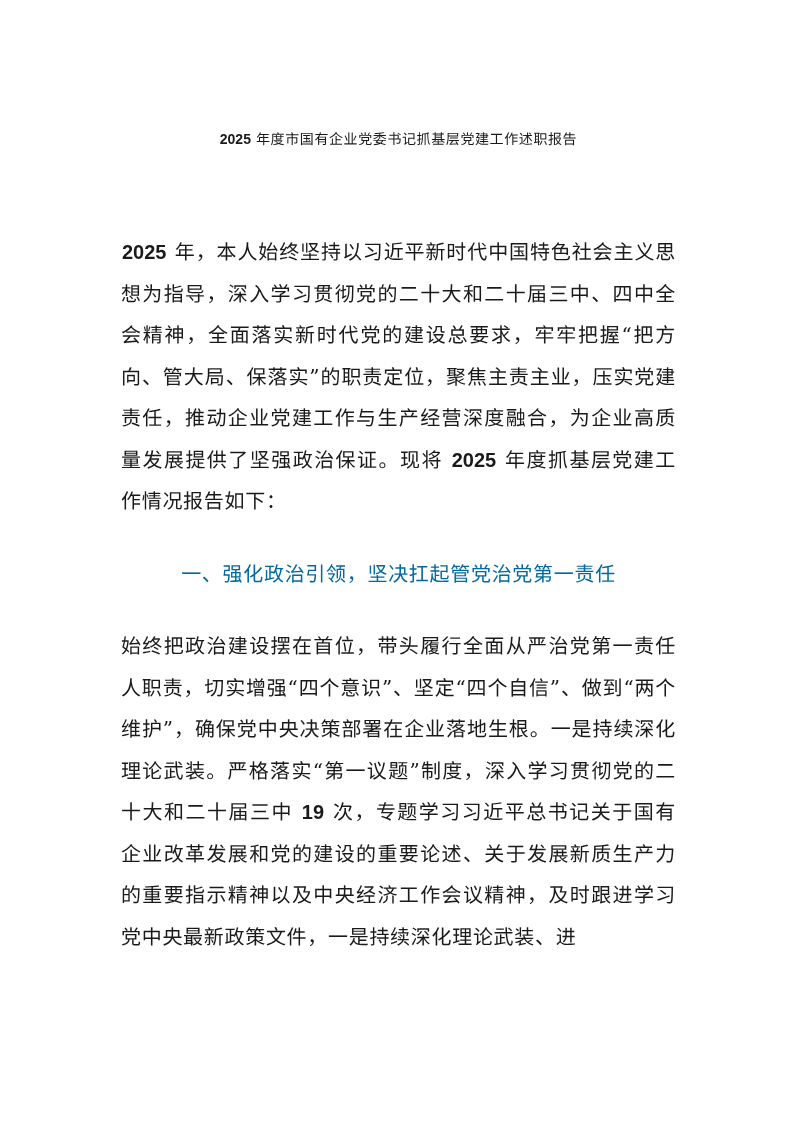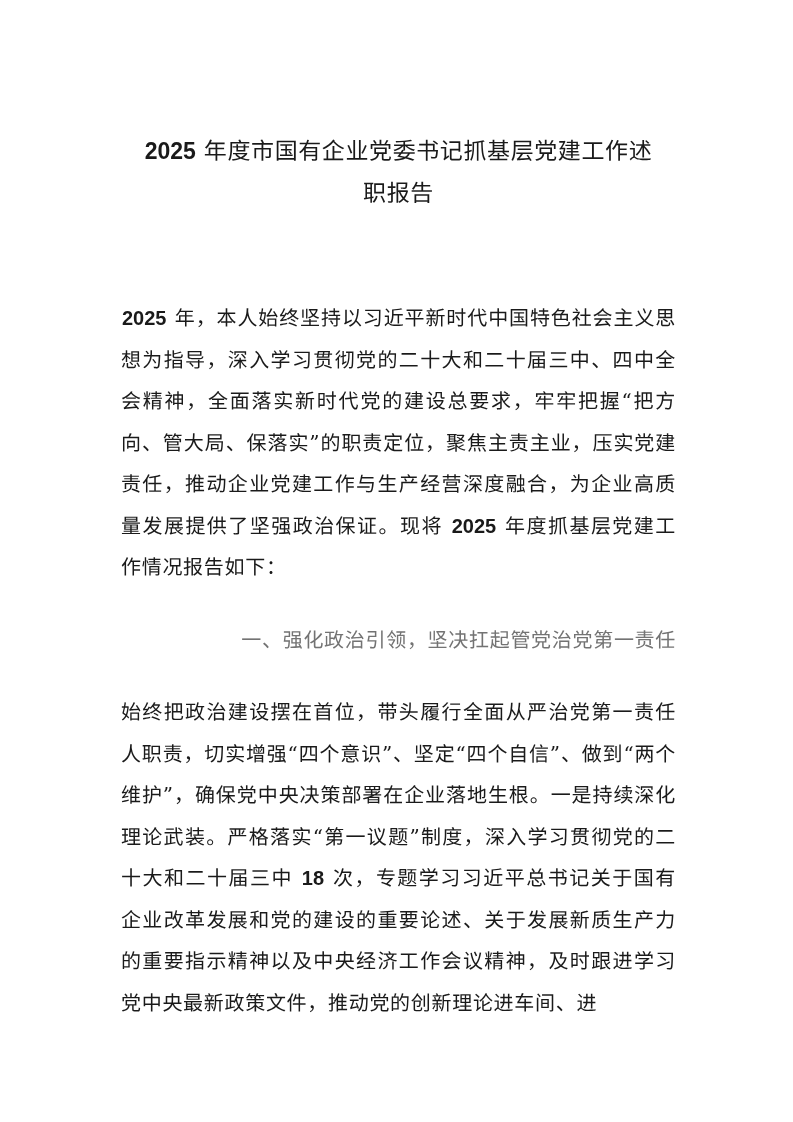--- a/index.html
+++ b/index.html
@@ -29,23 +29,23 @@
   
   .content {
     position: absolute;
     left: 121px;
     top: 0;
     width: 555px;
   }
 
   
   .doc-title {
-    margin: 12px;
+    margin: 0;
     padding-top: 118px;
-    font-size: 23px;
+    font-size: 14px;
     font-weight: 400;
     line-height: 42px;
     text-align: center;
     letter-spacing: 0.6px;
     color: #1a1a1a;
     font-family: "DejaVu Serif", "Liberation Serif", serif;
   }
   .doc-title .num {
     font-weight: 700;
     font-family: "Liberation Sans", "DejaVu Sans", sans-serif;
@@ -72,22 +72,22 @@
   
   .gap-intro   { height: 72px; }
   .gap-block   { height: 31px; }
 
   .section-heading {
     margin: 0;
     font-size: 20px;
     font-weight: 400;
     line-height: 41.5px;
     letter-spacing: 0.7px;
-    text-align: right;
-    color: #737373;
+    text-align: center;
+    color: #0369a1;
   }
 </style>
 </head>
 <body>
 
 <div class="page">
 
   <div class="content">
 
     <h1 class="doc-title">
@@ -97,17 +97,17 @@
     <div class="gap-intro"></div>
 
     <p class="para"><span class="num">2025</span><span> 年，本人始终坚持以习近平新时代中国特色社会主义思想为指导，深入学习贯彻党的二十大和二十届三中、四中全会精神，全面落实新时代党的建设总要求，牢牢把握“把方向、管大局、保落实”的职责定位，聚焦主责主业，压实党建责任，推动企业党建工作与生产经营深度融合，为企业高质量发展提供了坚强政治保证。现将 </span><span class="num">2025</span><span> 年度抓基层党建工作情况报告如下：</span></p>
 
     <div class="gap-block"></div>
 
     <h2 class="section-heading">一、强化政治引领，坚决扛起管党治党第一责任</h2>
 
     <div class="gap-block"></div>
 
-    <p class="para"><span>始终把政治建设摆在首位，带头履行全面从严治党第一责任人职责，切实增强“四个意识”、坚定“四个自信”、做到“两个维护”，确保党中央决策部署在企业落地生根。一是持续深化理论武装。严格落实“第一议题”制度，深入学习贯彻党的二十大和二十届三中 </span><span class="num">18</span><span> 次，专题学习习近平总书记关于国有企业改革发展和党的建设的重要论述、关于发展新质生产力的重要指示精神以及中央经济工作会议精神，及时跟进学习党中央最新政策文件，推动党的创新理论进车间、进</span></p>
+    <p class="para"><span>始终把政治建设摆在首位，带头履行全面从严治党第一责任人职责，切实增强“四个意识”、坚定“四个自信”、做到“两个维护”，确保党中央决策部署在企业落地生根。一是持续深化理论武装。严格落实“第一议题”制度，深入学习贯彻党的二十大和二十届三中 </span><span class="num">19</span><span> 次，专题学习习近平总书记关于国有企业改革发展和党的建设的重要论述、关于发展新质生产力的重要指示精神以及中央经济工作会议精神，及时跟进学习党中央最新政策文件，一是持续深化理论武装、进</span></p>
 
   </div>
 
 </div>
 
 </body></html>

